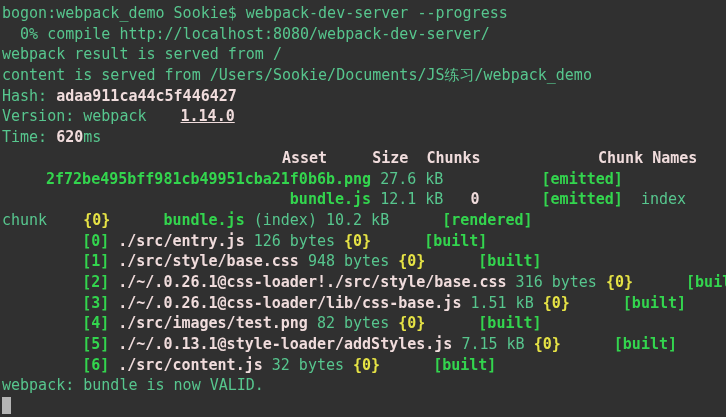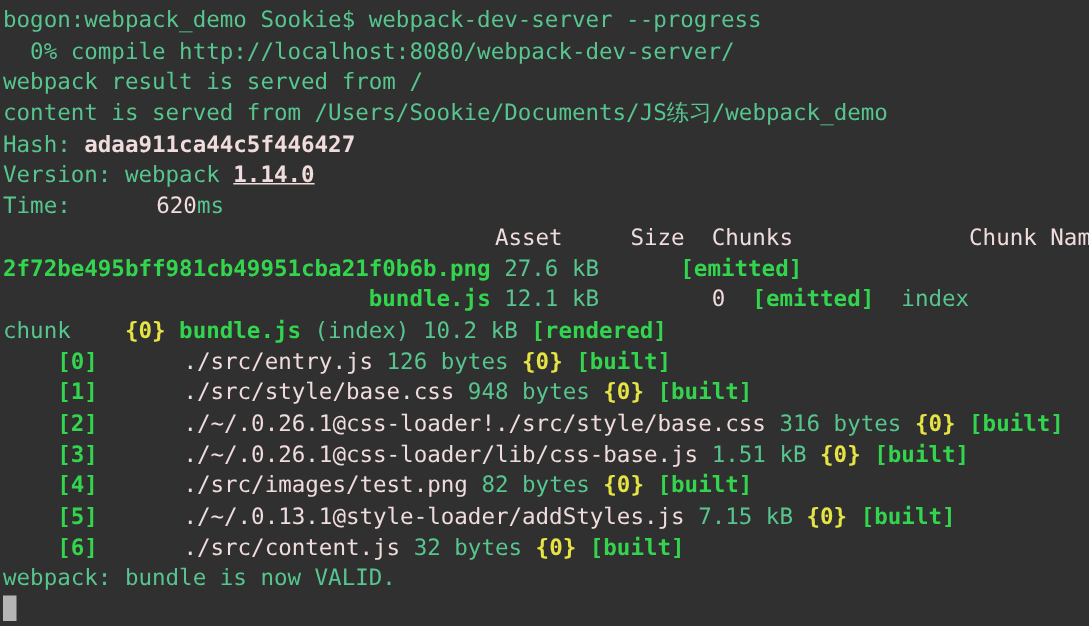--- a/index.html
+++ b/index.html
@@ -18,25 +18,25 @@
     height: 417px;
     padding: 3px 0 12px 2px;
     background: var(--bg, #303030);
     font-family: "DejaVu Sans Mono", "Liberation Mono", monospace;
     font-size: 15px;
     line-height: 20.7px;
     white-space: pre;
   }
   .line { white-space: pre; height: 20.7px; }
   .seg-g  { color: var(--green); }
-  .seg-gb { color: var(--bright-green); font-weight: bold; }
+  .seg-gb { color: var(--bright-green); font-weight: bold; margin-left: 44px; }
   .seg-y  { color: var(--yellow); font-weight: bold; }
-  .seg-w  { color: var(--white); font-weight: normal; margin-left: 48px; }
+  .seg-w  { color: var(--white); font-weight: bold; }
   .seg-wi { color: var(--white); font-weight: bold; }
-  .seg-wu { color: var(--white); font-weight: bold; text-decoration: underline; }
+  .seg-wu { color: var(--white); font-weight: bold; text-decoration: underline; margin-left: 25px; }
   .cursor {
     display: inline-block;
     width: 9px;
     height: 17px;
     background: var(--cursor);
     vertical-align: middle;
     margin-top: -2px;
   }
 </style>
 </head>

